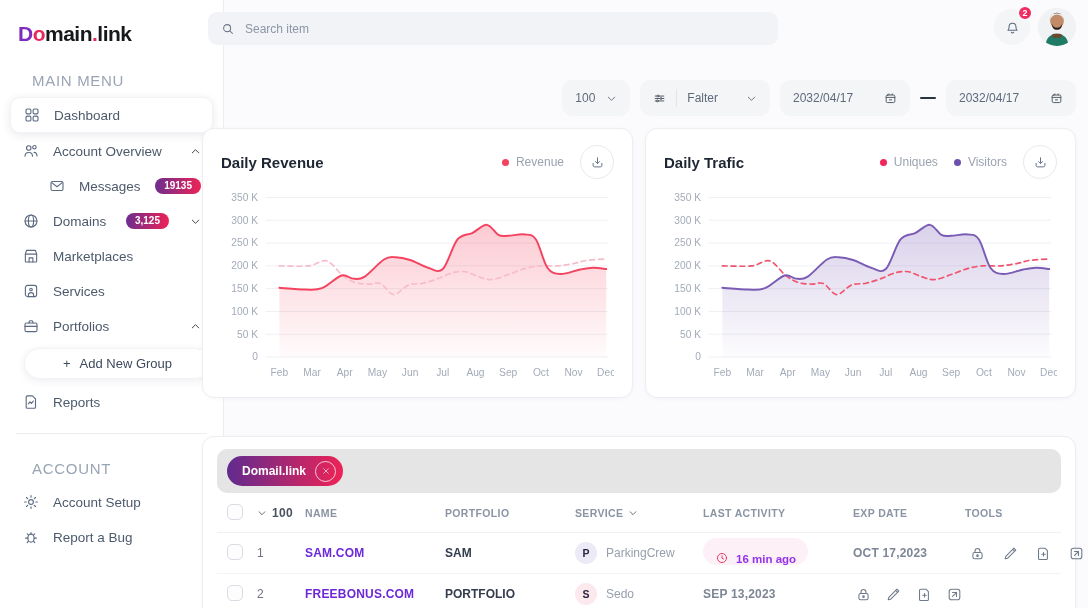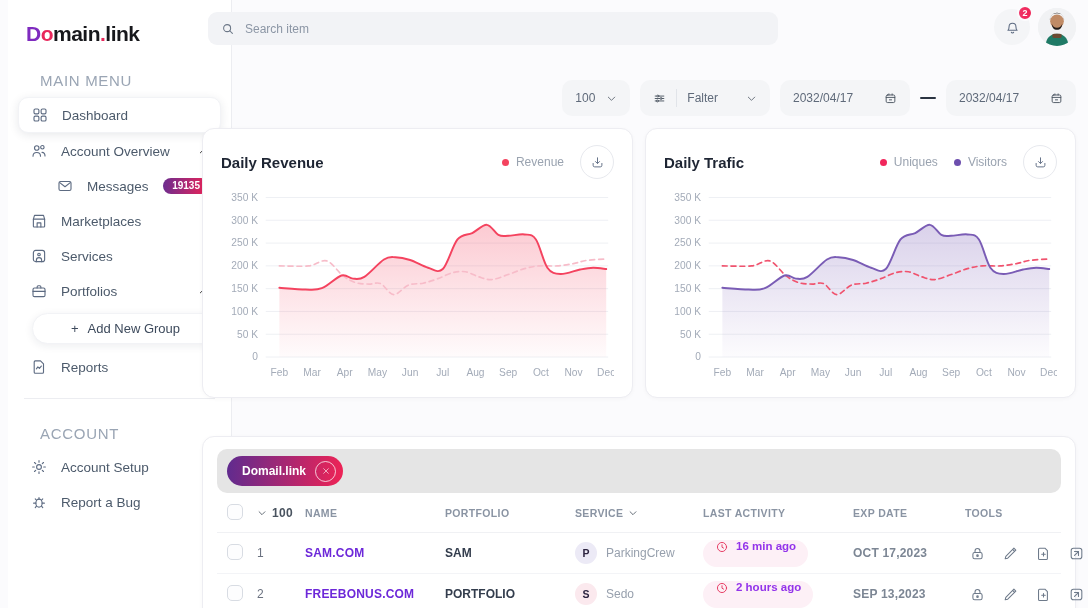--- a/index.html
+++ b/index.html
@@ -5,21 +5,21 @@
   * { box-sizing: border-box; margin: 0; padding: 0; }
   html,body { width:1088px; height:608px; }
   body {
     font-family: "Liberation Sans", sans-serif;
     background:#fbfbfd; color:#1f2937; overflow:hidden; position:relative;
     -webkit-font-smoothing:antialiased;
   }
   svg { display:block; }
 
   
-  .sidebar{position:absolute;left:8px;top:0;width:224px;height:608px;background:#fff;border-right:1px solid #ecedf1;padding:0 10px;}
+  .sidebar{position:absolute;left:0;top:0;width:224px;height:608px;background:#fff;border-right:1px solid #ecedf1;padding:0 10px;}
   .logo{margin:22px 8px 0;font-size:21px;font-weight:800;letter-spacing:-.5px;color:#17181c;white-space:nowrap;}
   .logo .l-d{color:#7f2bbf}
   .logo .l-o{color:#e8275b}
   .logo .l-dot{color:#e8275b}
   .menu-label{margin:26px 8px 8px;font-size:15px;letter-spacing:.7px;color:#9aa5b4;font-weight:400;padding-left:14px;}
   .nav-item{display:flex;align-items:center;gap:13px;padding:8px 12px;margin:1px 0;border-radius:10px;color:#4c5a6b;font-size:13.5px;cursor:pointer;}
   .nav-item .nico{flex:0 0 auto;width:18px;height:18px;}
   .nav-item .nico svg{width:18px;height:18px;stroke:#5d6b82;fill:none;stroke-width:1.5;stroke-linecap:round;stroke-linejoin:round;}
   .nav-item.selected{background:#fff;box-shadow:0 2px 10px rgba(30,41,59,.1);border:1px solid #f2f3f6;padding:8px 12px;}
   .nav-item.sub{padding-left:38px;justify-content:flex-end;}
@@ -77,21 +77,21 @@
   .thead{height:40px;border-bottom:1px solid #f0f1f4;color:#8a94a3;font-size:10.5px;font-weight:600;letter-spacing:.35px;}
   .thead .hsort{display:flex;align-items:center;gap:5px;}
   .thead svg{width:10px;height:10px;stroke:#49535f;fill:none;stroke-width:2;stroke-linecap:round;stroke-linejoin:round;}
   .trow{height:41px;border-bottom:1px solid #f3f4f7;font-size:12px;}
   .cbx{display:inline-block;width:16px;height:16px;border:1.5px solid #d8dce3;border-radius:5px;background:#fdfdfe;cursor:pointer;}
   .idx{color:#6b7280;}
   .name{font-weight:700;color:#6d28d9;letter-spacing:.2px;}
   .pf{font-weight:600;color:#333d4d;}
   .svc{display:flex;align-items:center;gap:9px;color:#97a0ad;}
   .svc-av{width:22px;height:22px;border-radius:50%;display:grid;place-items:center;font-size:10.5px;font-weight:700;color:#2d2440;}
-  .act-pill{display:inline-flex;align-items:flex-start;gap:7px;height:27px;padding:0 12px;border-radius:15px;background:var(--pill-bg);color:var(--pill-text);font-size:11.5px;font-weight:600;}
+  .act-pill{display:inline-flex;align-items:flex-end;gap:7px;height:27px;padding:0 12px;border-radius:15px;background:var(--pill-bg);color:var(--pill-text);font-size:11.5px;font-weight:600;}
   .act-pill svg{width:14px;height:14px;stroke:#e5345c;fill:none;stroke-width:1.6;stroke-linecap:round;stroke-linejoin:round;}
   .exp{color:#7c8694;font-weight:600;letter-spacing:.2px;}
   .tools{display:flex;align-items:center;gap:9px;}
   .tool-btn{width:24px;height:24px;border:0;background:transparent;display:grid;place-items:center;cursor:pointer;padding:0;}
   .tool-btn svg{width:17px;height:17px;stroke:#6e7a8a;fill:none;stroke-width:1.5;stroke-linecap:round;stroke-linejoin:round;}
 </style>
 </head>
 <body>
 
 <aside class="sidebar">
@@ -133,20 +133,36 @@
     <span class="nico">
         <svg viewBox="0 0 24 24">
           <rect x="4" y="6" width="16" height="12" rx="2"></rect>
           <path d="M5 7.5l7 5.5 7-5.5"></path>
         </svg>
       </span>
     <span>Messages</span>
     <span class="grad-badge">19135</span>
   </div>
 
+  <div class="nav-item">
+    <span class="nico">
+        <svg viewBox="0 0 24 24">
+          <circle cx="12" cy="12" r="8"></circle>
+          <ellipse cx="12" cy="12" rx="3.5" ry="8"></ellipse>
+          <path d="M4 12h16"></path>
+        </svg>
+      </span>
+    <span>Domains</span>
+    <span class="grad-badge">3,125</span>
+    <span class="chev">
+        <svg viewBox="0 0 24 24">
+          <path d="M5 9l7 7 7-7"></path>
+        </svg>
+      </span>
+  </div>
 
 
   <div class="nav-item">
     <span class="nico">
         <svg viewBox="0 0 24 24">
           <path d="M4.5 9.5L6 4.5h12l1.5 5"></path>
           <path d="M4.5 9.5h15V19a1 1 0 0 1-1 1h-13a1 1 0 0 1-1-1z"></path>
           <path d="M9.5 20v-5.5h5V20"></path>
         </svg>
       </span>
@@ -519,29 +535,20 @@
         </div>
         <div class="tgrid trow">
           <div><span class="cbx"></span></div>
           <div class="idx">2</div>
           <div class="name">FREEBONUS.COM</div>
           <div class="pf">PORTFOLIO</div>
           <div class="svc">
             <span class="svc-av" style="background:#fbe9ee">S</span>
             <span>Sedo</span>
           </div>
-          <div><span class="act-pill">
-              <span>
-                <svg viewBox="0 0 24 24">
-                  <circle cx="12" cy="12" r="7.8"></circle>
-                  <path d="M12 8.2v4.2l2.7 1.5"></path>
-                </svg>
-              </span>
-              <span>2 hours ago</span>
-            </span></div>
           <div class="exp">SEP 13,2023</div>
           <div class="tools">
             <button class="tool-btn">
               <span>
                 <svg viewBox="0 0 24 24">
                   <rect x="5.5" y="10.5" width="13" height="9" rx="2.5"></rect>
                   <path d="M8.5 10.5V8.5a3.5 3.5 0 0 1 7 0v2"></path>
                   <circle cx="12" cy="15" r="1.1"></circle>
                 </svg>
               </span>

